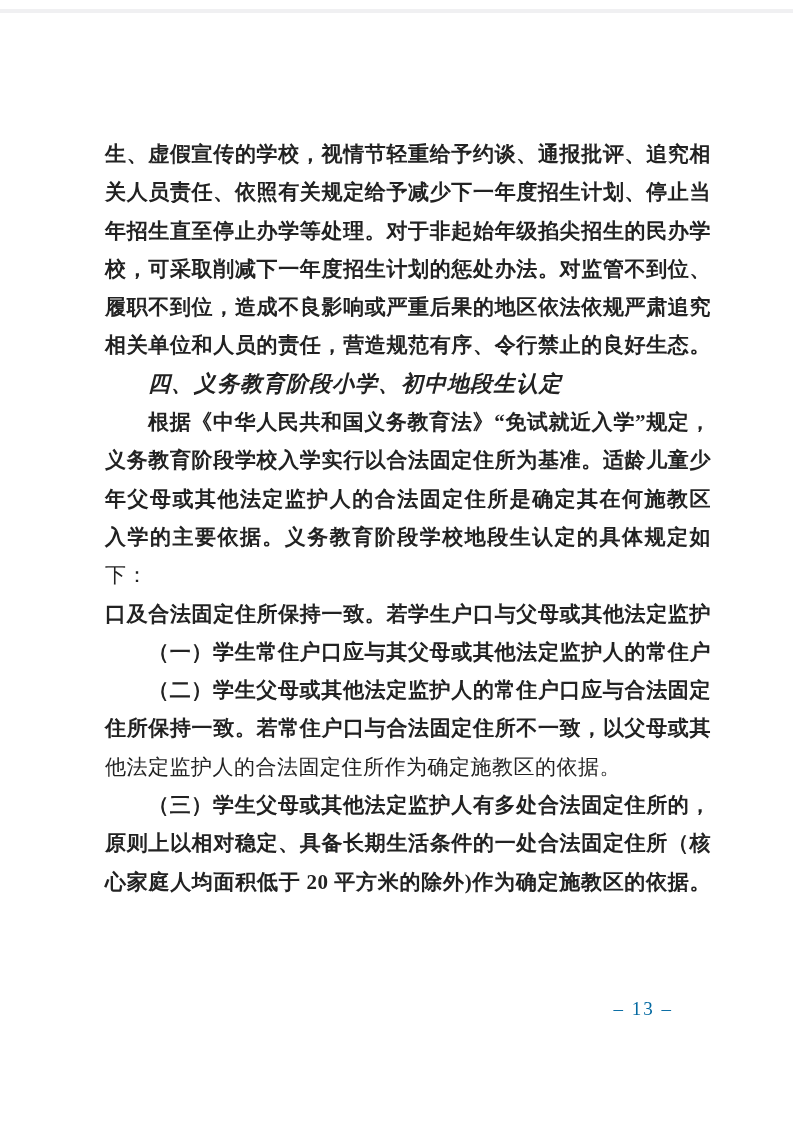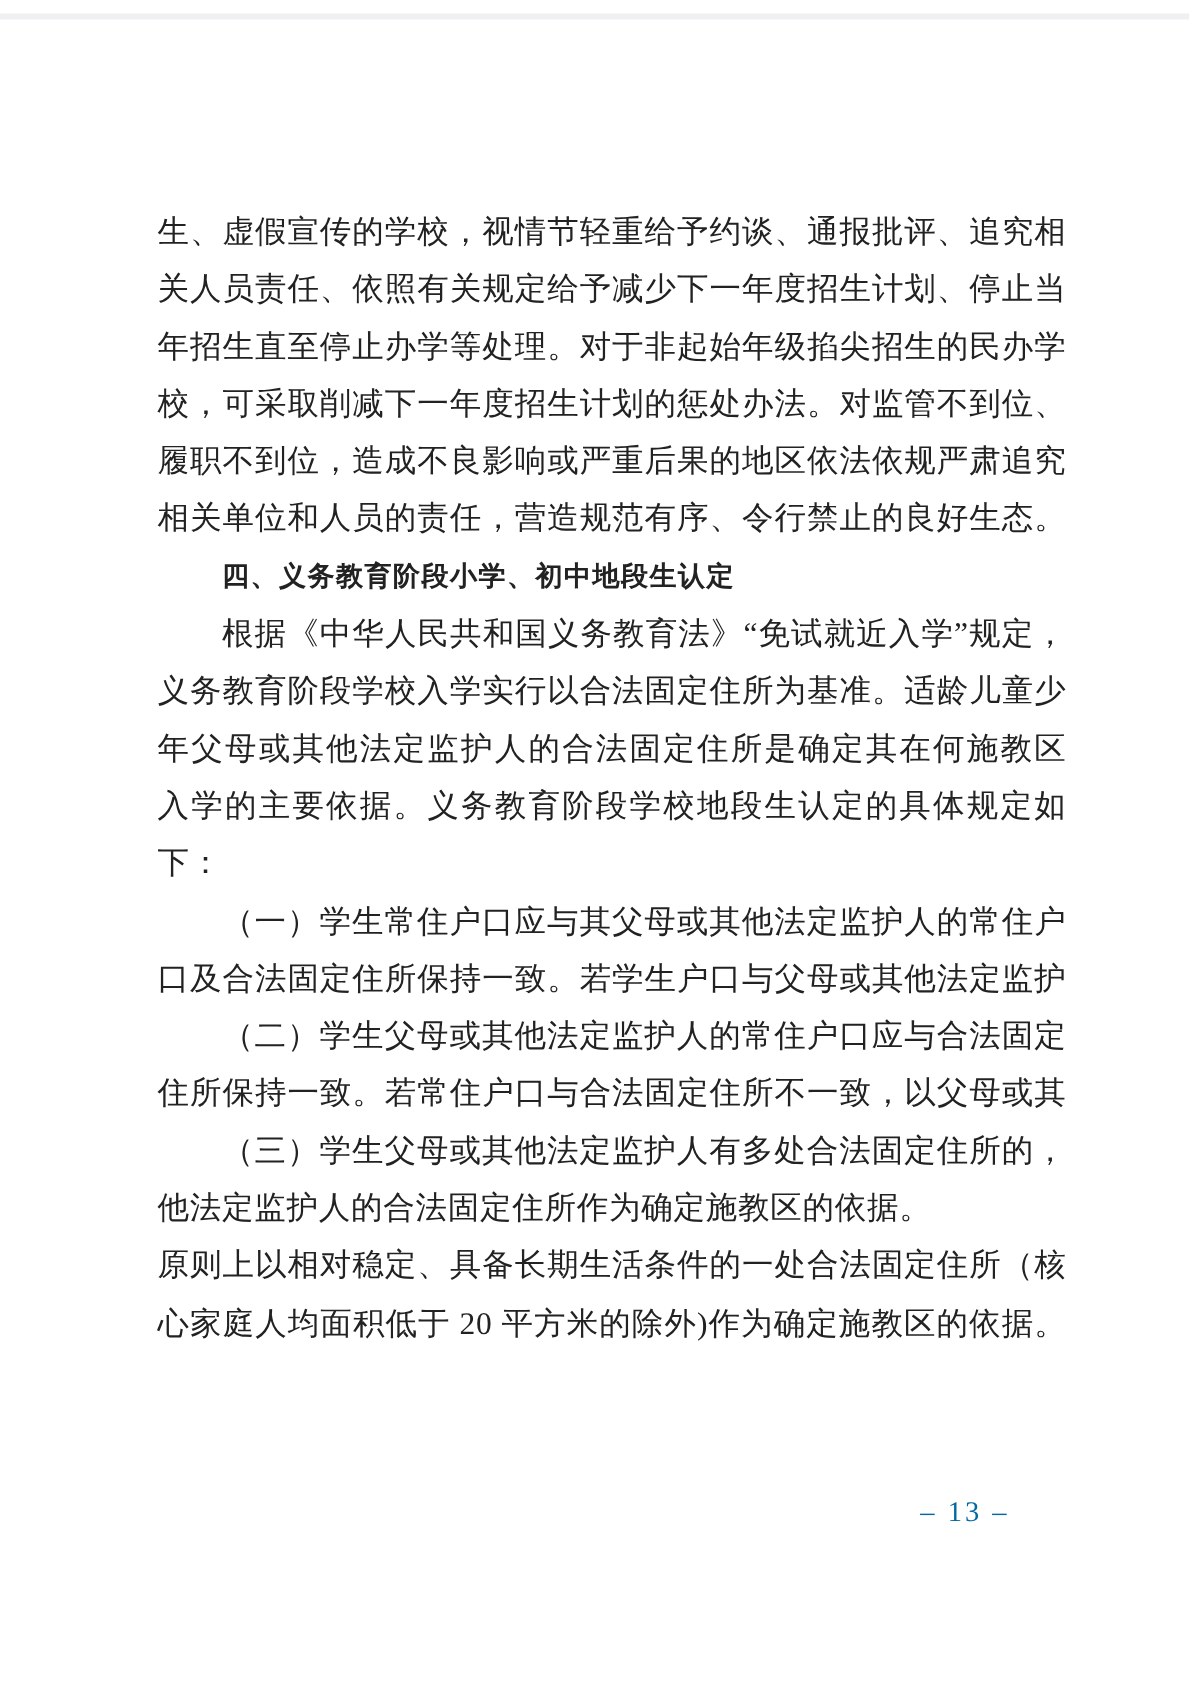--- a/index.html
+++ b/index.html
@@ -36,28 +36,30 @@
     font-size: 21px;
     letter-spacing: 0.5px;
     white-space: nowrap;
     text-align: left;
   }
   .line.just {
     white-space: normal;
     text-align: justify;
     text-align-last: justify;
     text-justify: inter-character;
+    font-weight: bold;
   }
   .line.indent {
     padding-left: 43px;
   }
   .line.bold {
     font-weight: bold;
-    font-size: 18px;
+    font-size: 22px;
     letter-spacing: 1px;
+    font-style: italic;
   }
   .page-number {
     position: absolute;
     top: 998px;
     right: 120px;
     font-size: 19px;
     letter-spacing: 2px;
     color: #0369a1;
     font-family: "Liberation Serif", "DejaVu Serif", serif;
   }
@@ -73,23 +75,23 @@
       <div class="line just">年招生直至停止办学等处理。对于非起始年级掐尖招生的民办学</div>
       <div class="line just">校，可采取削减下一年度招生计划的惩处办法。对监管不到位、</div>
       <div class="line just">履职不到位，造成不良影响或严重后果的地区依法依规严肃追究</div>
       <div class="line just">相关单位和人员的责任，营造规范有序、令行禁止的良好生态。</div>
       <div class="line indent bold">四、义务教育阶段小学、初中地段生认定</div>
       <div class="line just indent">根据《中华人民共和国义务教育法》“免试就近入学”规定，</div>
       <div class="line just">义务教育阶段学校入学实行以合法固定住所为基准。适龄儿童少</div>
       <div class="line just">年父母或其他法定监护人的合法固定住所是确定其在何施教区</div>
       <div class="line just">入学的主要依据。义务教育阶段学校地段生认定的具体规定如</div>
       <div class="line">下：</div>
+      <div class="line just">口及合法固定住所保持一致。若学生户口与父母或其他法定监护</div>
       <div class="line just indent">（一）学生常住户口应与其父母或其他法定监护人的常住户</div>
-      <div class="line just">口及合法固定住所保持一致。若学生户口与父母或其他法定监护</div>
       <div class="line just indent">（二）学生父母或其他法定监护人的常住户口应与合法固定</div>
       <div class="line just">住所保持一致。若常住户口与合法固定住所不一致，以父母或其</div>
+      <div class="line">他法定监护人的合法固定住所作为确定施教区的依据。</div>
       <div class="line just indent">（三）学生父母或其他法定监护人有多处合法固定住所的，</div>
-      <div class="line">他法定监护人的合法固定住所作为确定施教区的依据。</div>
       <div class="line just">原则上以相对稳定、具备长期生活条件的一处合法固定住所（核</div>
       <div class="line just">心家庭人均面积低于 20 平方米的除外)作为确定施教区的依据。</div>
     </div>
   <div class="page-number">– 13 –</div>
 </div>
 
 </body></html>

